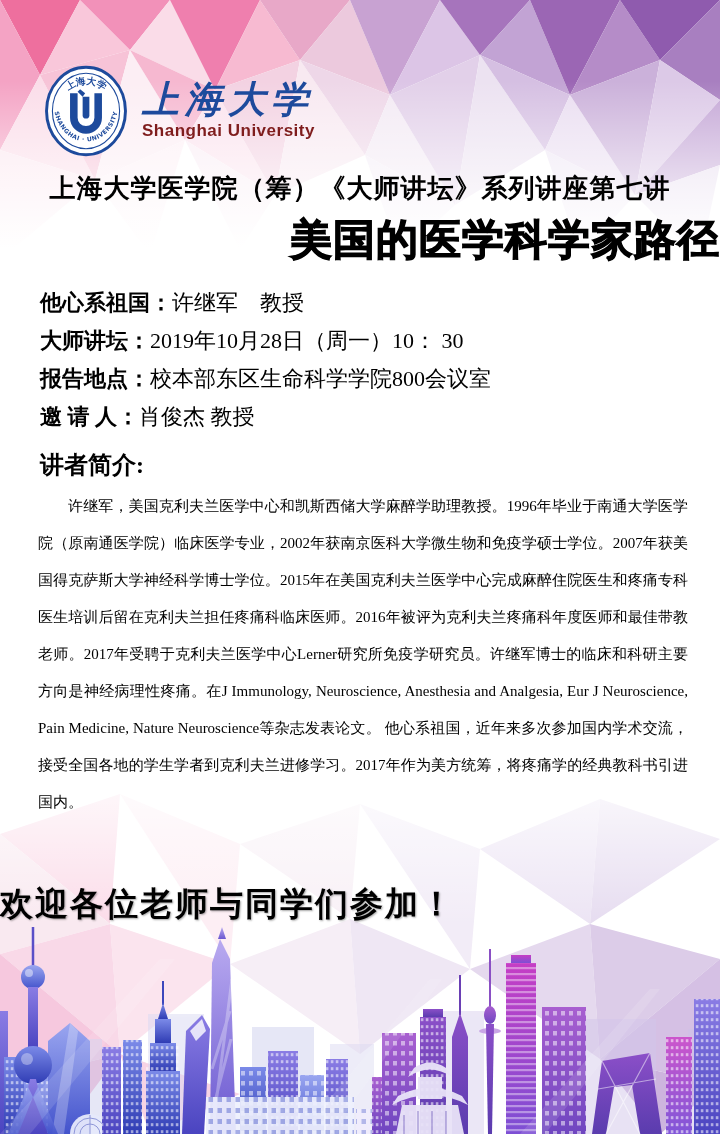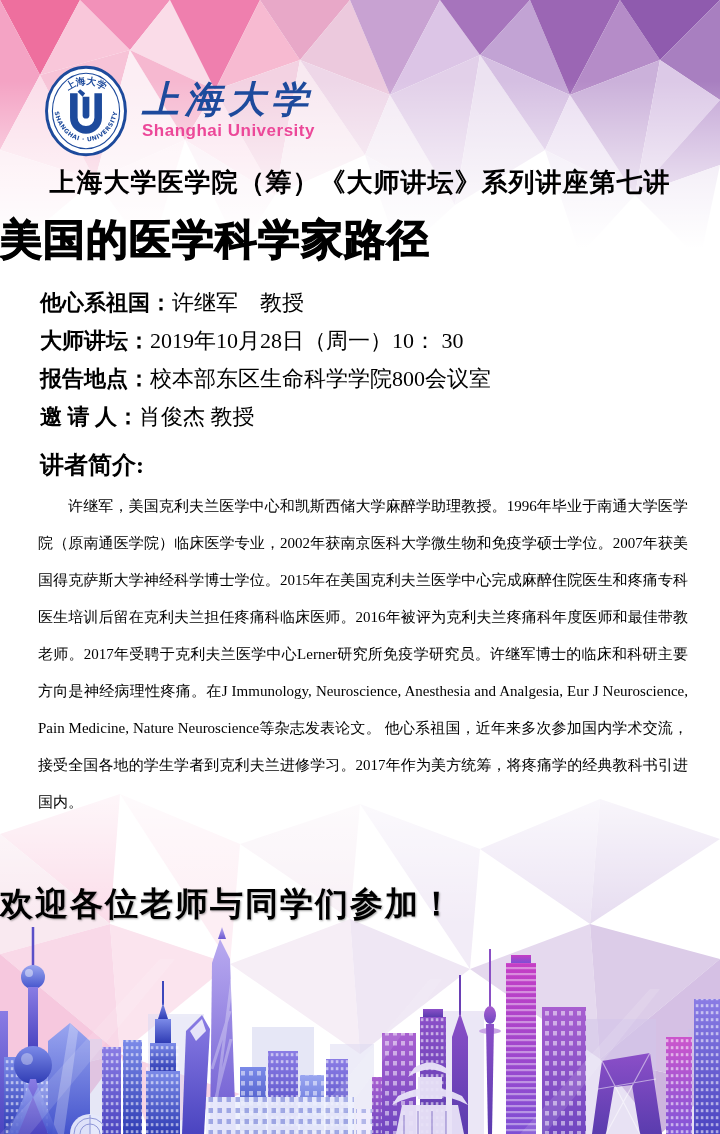--- a/index.html
+++ b/index.html
@@ -16,29 +16,29 @@
   
   .logo-row{position:absolute;top:64px;left:44px;display:flex;align-items:flex-start;}
   .logo-text{margin-left:14px;padding-top:16px;}
   .logo-cn{
     font-family:"Liberation Serif","DejaVu Serif",serif;
     font-weight:bold;font-style:italic;
     font-size:37px;line-height:40px;color:#1d4a9c;letter-spacing:6px;
   }
   .logo-en{
     font-family:"Liberation Sans","DejaVu Sans",sans-serif;
-    font-weight:bold;font-size:17px;line-height:22px;color:#ec4899;letter-spacing:0.5px;
+    font-weight:bold;font-size:17px;line-height:22px;color:#7f1d1d;letter-spacing:0.5px;
   }
   
   .series-line{
-    position:absolute;top:165px;left:0;width:100%;text-align:center;
+    position:absolute;top:171px;left:0;width:100%;text-align:center;
     font-size:26px;font-weight:bold;letter-spacing:1px;
   }
   .main-title{
-    position:absolute;top:212px;left:0;width:100%;text-align:left;
+    position:absolute;top:212px;left:0;width:100%;text-align:right;
     font-family:"Liberation Sans","DejaVu Sans",sans-serif;
     font-size:42px;font-weight:900;letter-spacing:1px;
     -webkit-text-stroke:1.2px #000;
   }
   
   .details{position:absolute;top:291px;left:40px;right:34px;}
   .detail-row{font-size:22px;line-height:24px;margin-bottom:14px;white-space:nowrap;}
   .detail-label{font-weight:bold;}
   .detail-value{font-weight:normal;}
   

